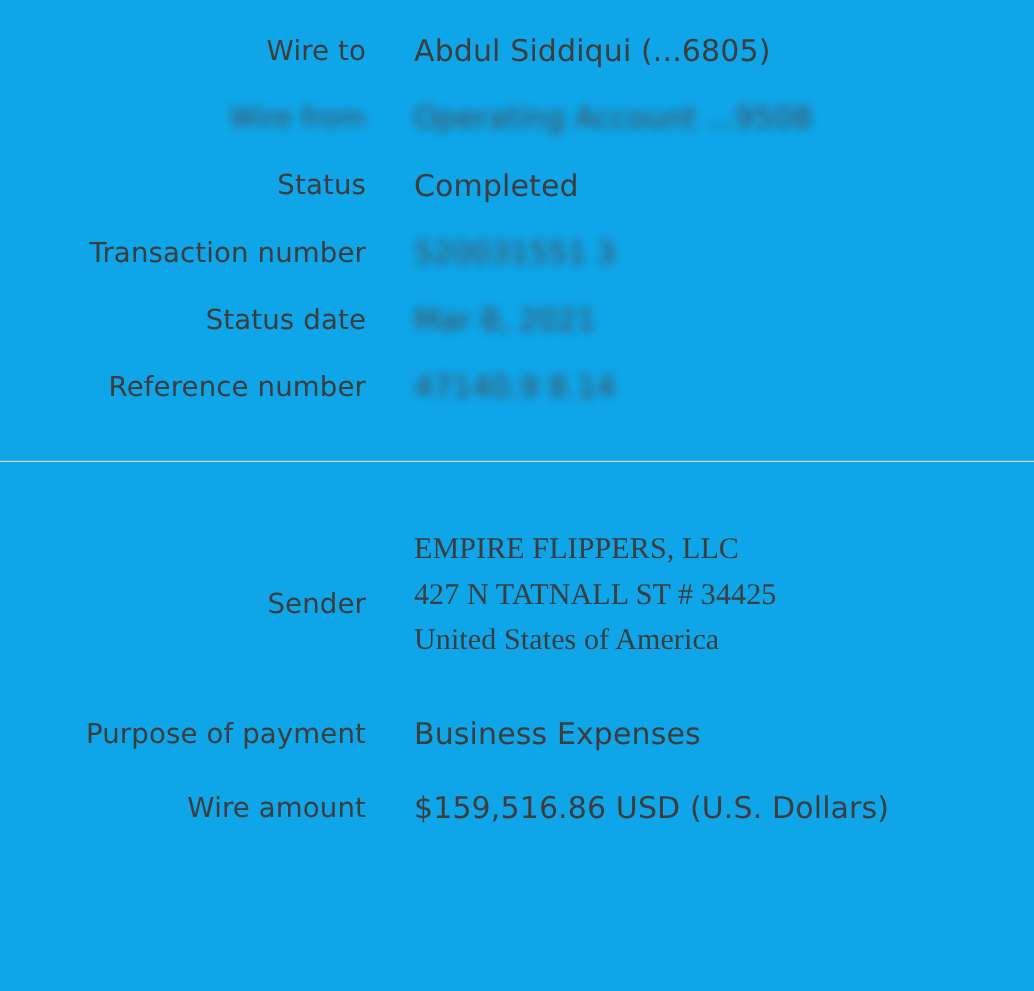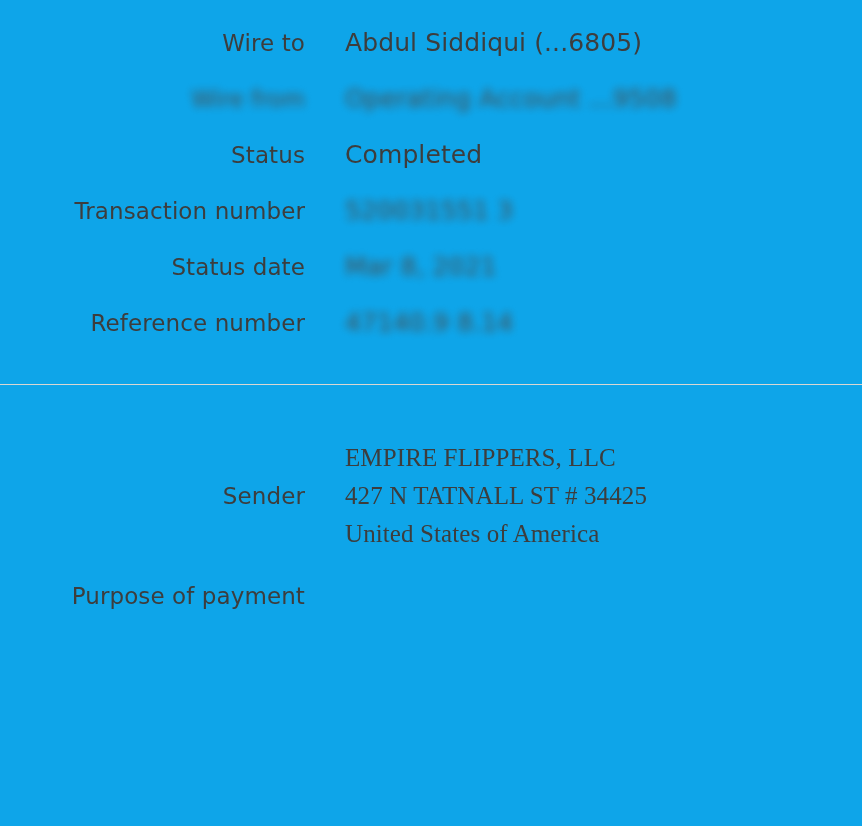--- a/index.html
+++ b/index.html
@@ -64,21 +64,21 @@
     margin: 0;
     width: 100%;
   }
   .top-pad { height: 28px; }
   .after-divider-pad { height: 58px; }
   #section-one .row { margin-bottom: 26px; }
   #section-one .row:last-child { margin-bottom: 0; }
   #section-two .row { margin-bottom: 32px; align-items: center; }
   #section-two .row:last-child { margin-bottom: 0; }
   .multi-line .line { margin-bottom: 8px; font-family: Liberation Serif, serif; }
-  .multi-line .line:last-child { margin-bottom: 0; }
+  .multi-line .line:last-child { margin-bottom: 16px; }
 </style>
 </head>
 <body>
 
 <div class="sheet">
   <div class="top-pad"></div>
 
   <div class="section" id="section-one">
 
     <div class="row">
@@ -123,18 +123,23 @@
       <div class="label">Sender</div>
       <div class="value multi-line">
         <span class="line">EMPIRE FLIPPERS, LLC</span>
         <span class="line">427 N TATNALL ST # 34425</span>
         <span class="line">United States of America</span>
       </div>
     </div>
 
     <div class="row">
       <div class="label">Purpose of payment</div>
+      <div class="value">Business Expenses</div>
     </div>
 
 
+    <div class="row">
+      <div class="label">Wire amount</div>
+      <div class="value">$159,516.86 USD (U.S. Dollars)</div>
+    </div>
 
   </div>
 </div>
 
 </body></html>

